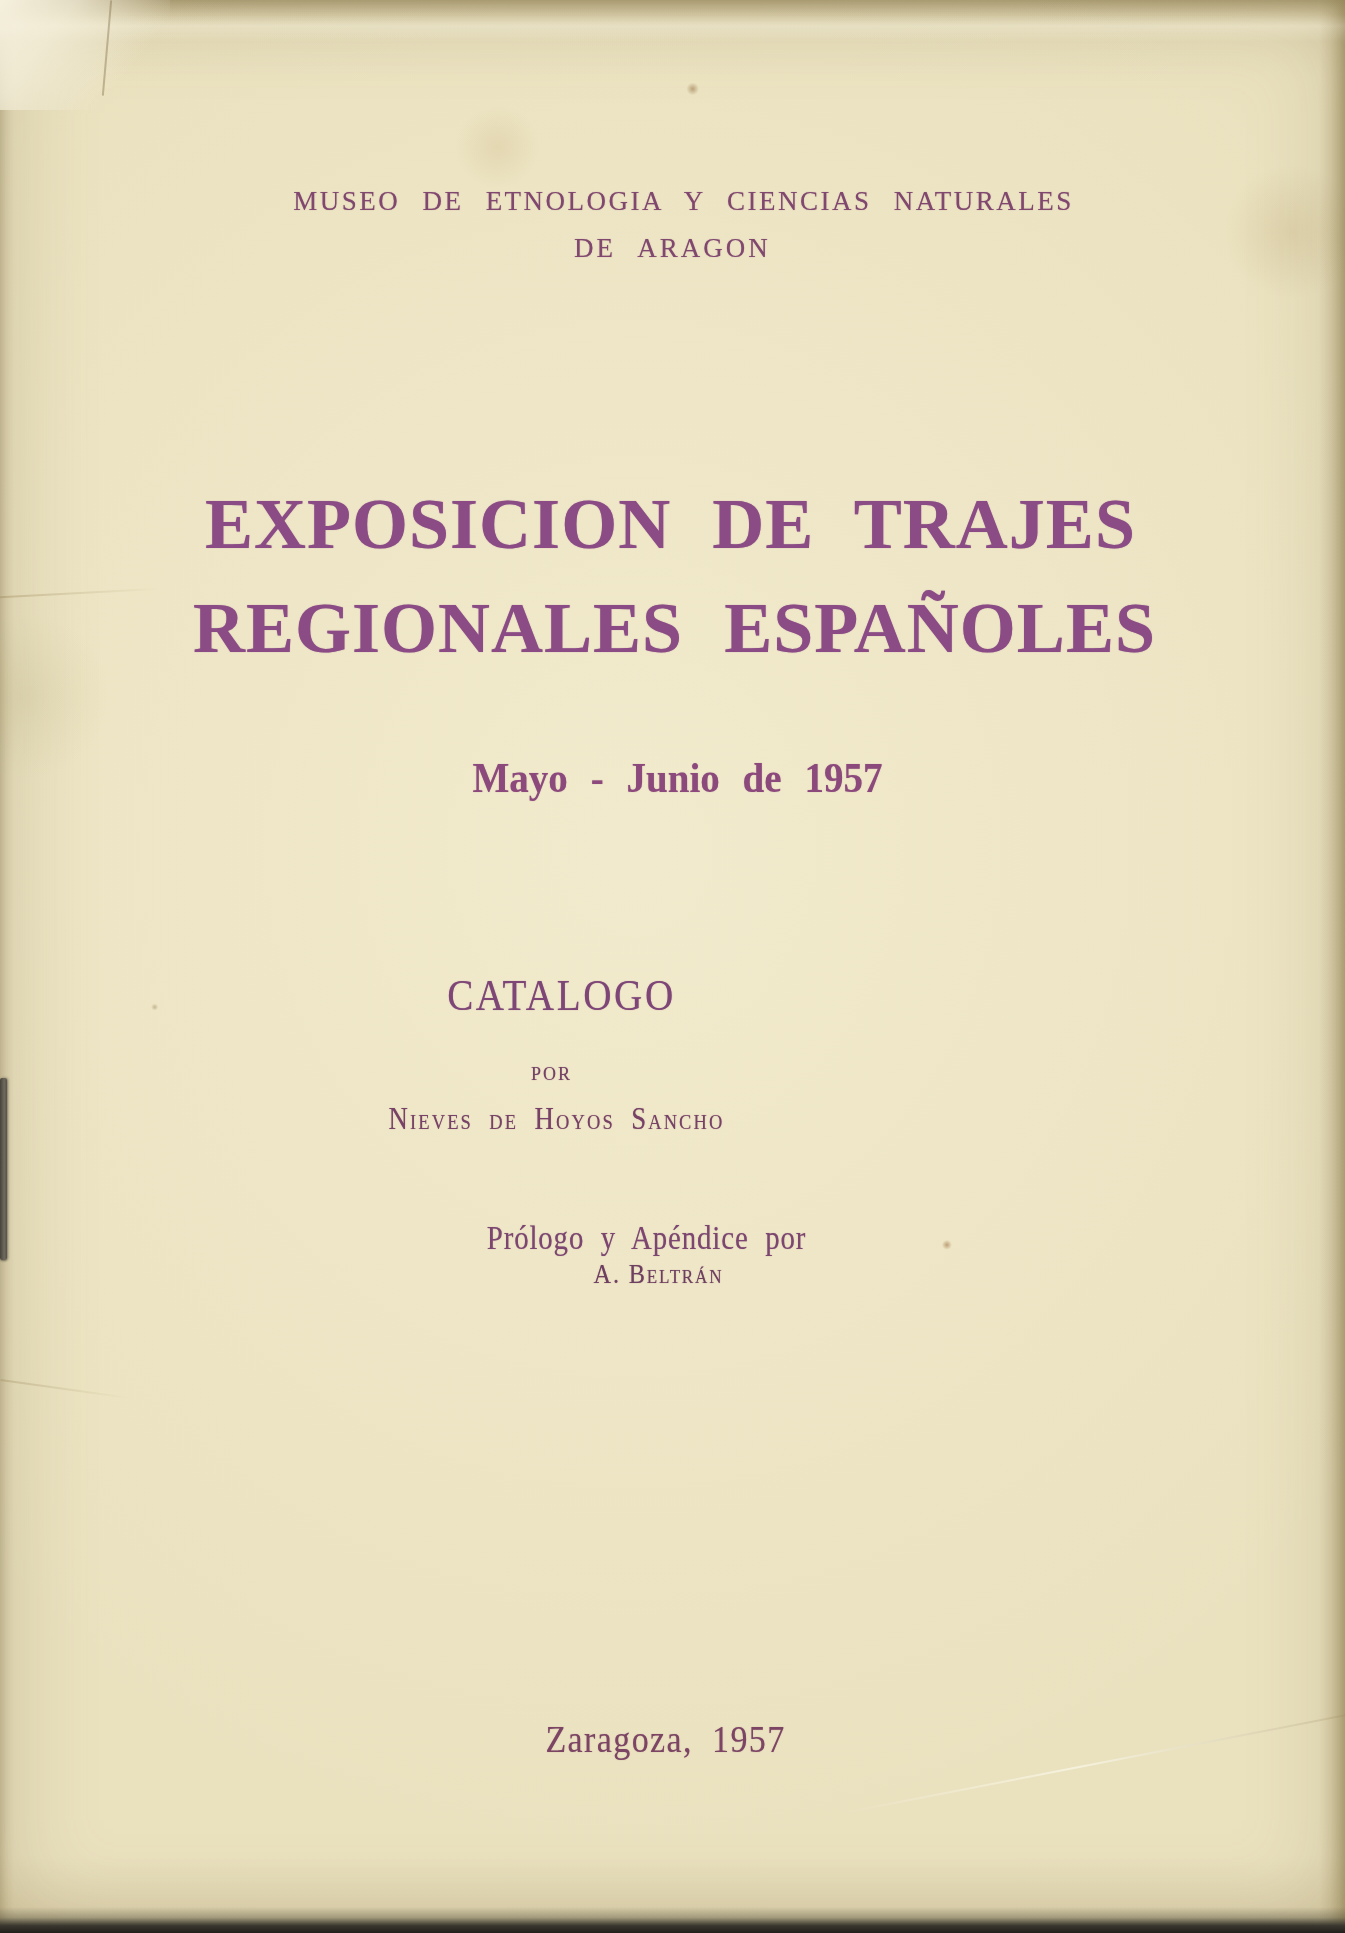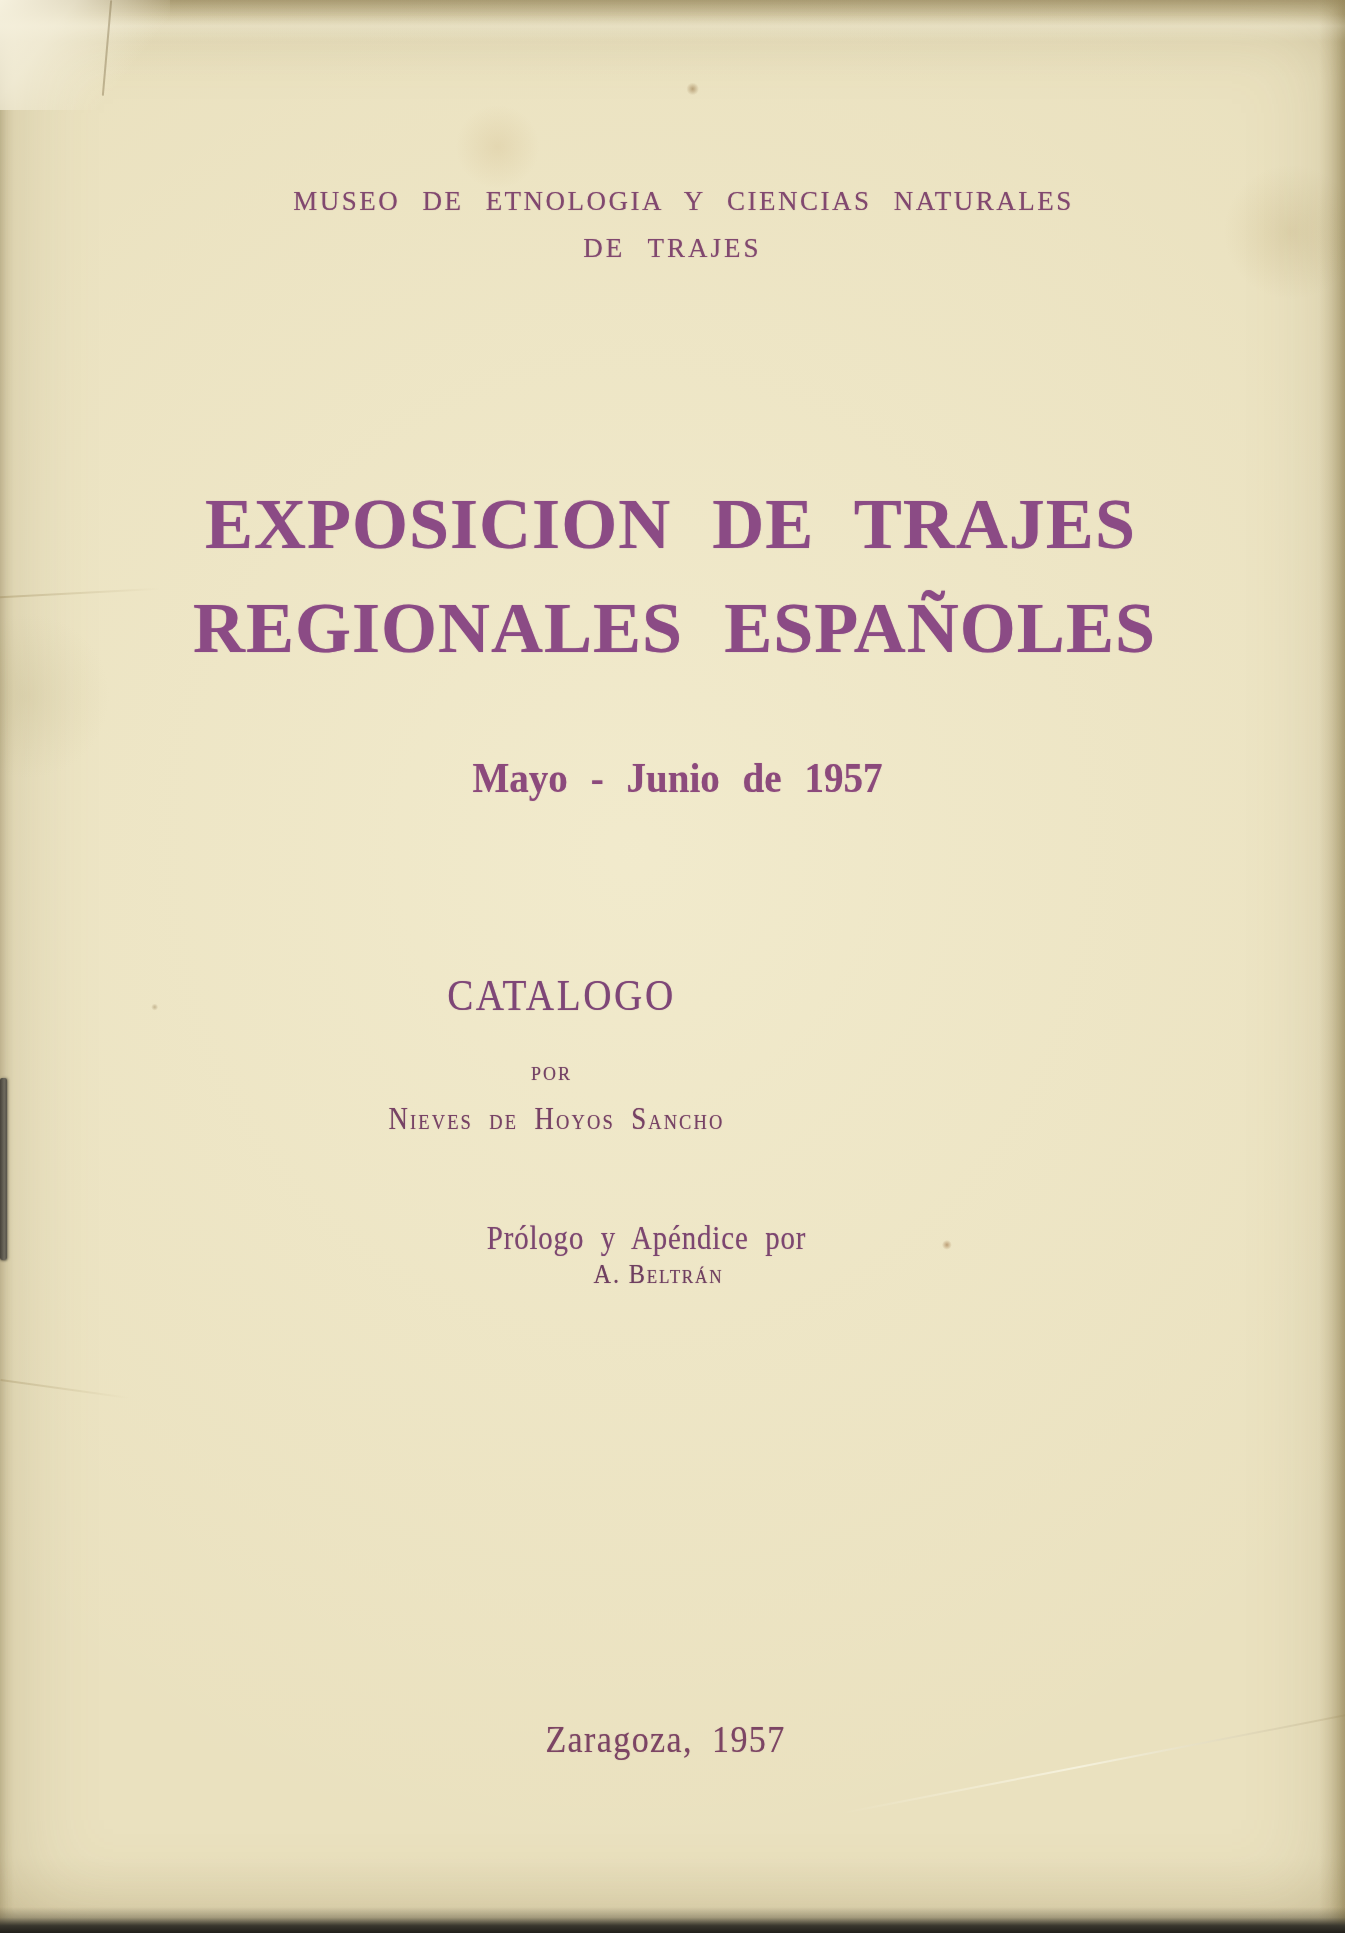--- a/index.html
+++ b/index.html
@@ -227,21 +227,21 @@
     <div class="top-band"></div>
     <div class="corner-chip"></div>
     <div class="crack-tl"></div>
     <div class="crease-left-a"></div>
     <div class="crease-left-b"></div>
     <div class="crease-br"></div>
     <div class="right-wear"></div>
 
     <div class="content">
       <div class="line institution-1">MUSEO DE ETNOLOGIA Y CIENCIAS NATURALES</div>
-      <div class="line institution-2">DE TRAJES</div>
+      <div class="line institution-2">DE ARAGON</div>
 
       <div class="line title-1">EXPOSICION DE TRAJES</div>
       <div class="line title-2">REGIONALES ESPAÑOLES</div>
 
       <div class="line date-line">Mayo - Junio de 1957</div>
 
       <div class="line catalog-heading">CATALOGO</div>
 
       <div class="line byline-prefix">por</div>
       <div class="line author">Nieves de Hoyos Sancho</div>

